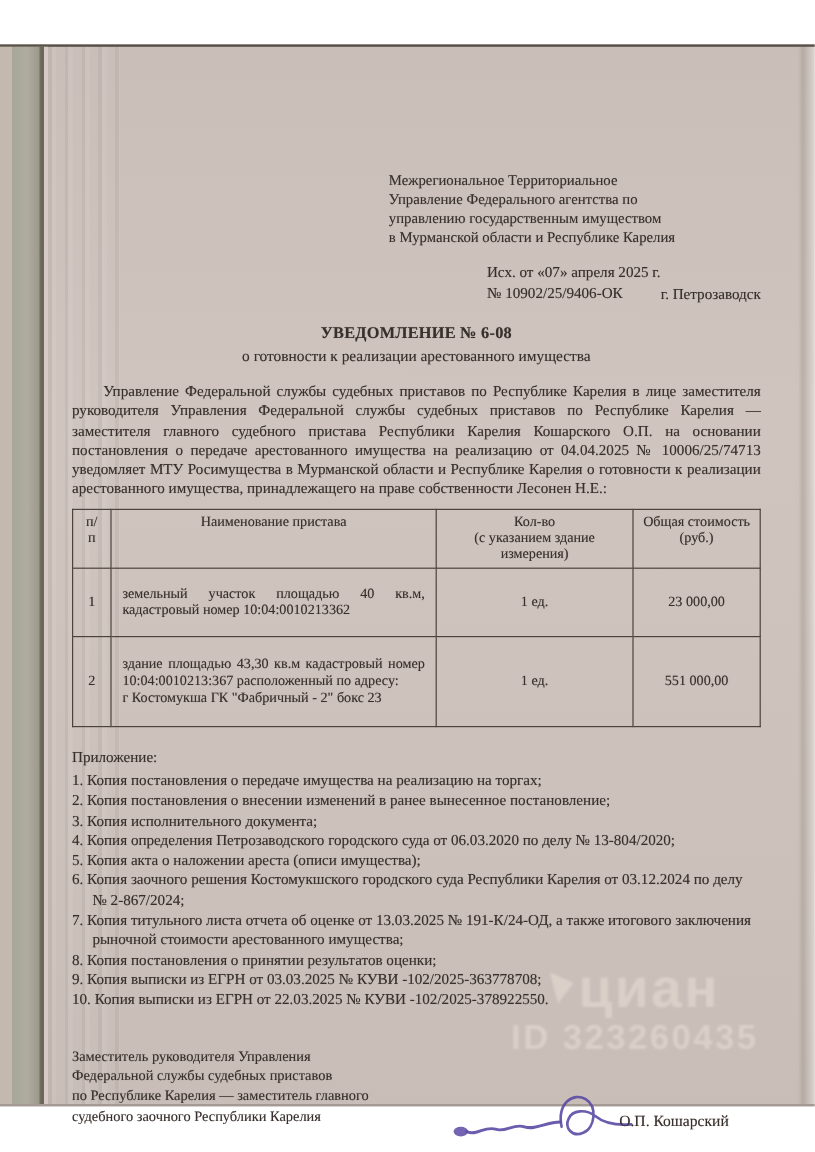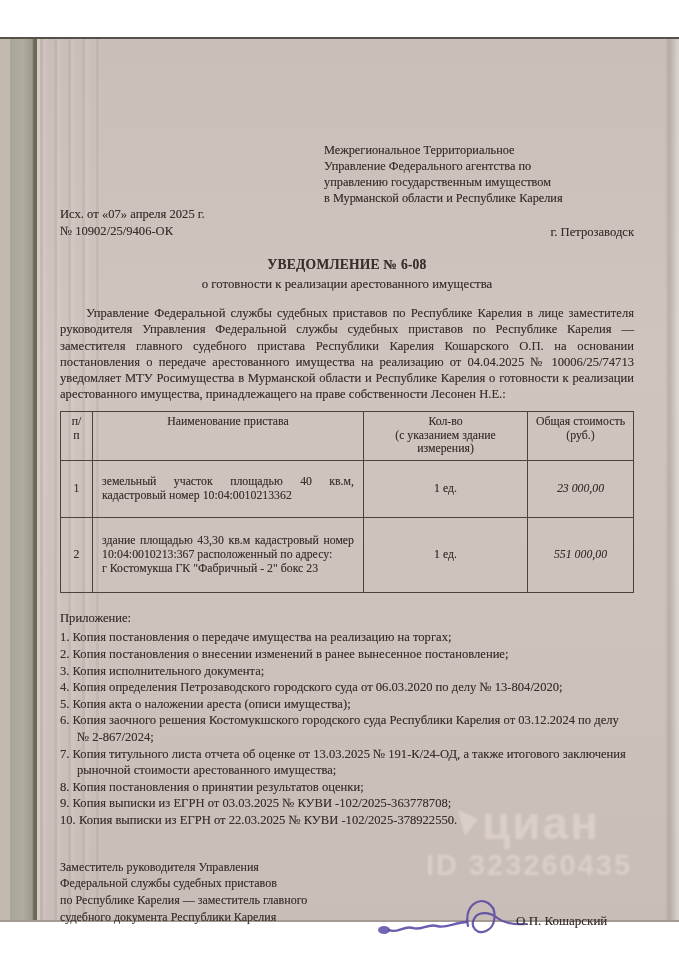--- a/index.html
+++ b/index.html
@@ -33,21 +33,21 @@
   .edge-right{
     position:absolute;right:0;top:0;bottom:0;width:14px;
     background:linear-gradient(90deg, rgba(0,0,0,0) 0, rgba(93,86,76,.18) 4px, rgba(255,255,255,.28) 13px);
   }
   .content{
     position:absolute;left:60px;right:45px;top:55px;z-index:2;
     font-size:12.6px;line-height:16.3px;
     text-shadow:0 0 0.6px rgba(56,46,40,.45);
   }
   .org-header{width:310px;margin-left:auto;text-align:left;font-size:12.3px;line-height:16.1px;margin-top:48px;}
-  .ref-row{display:flex;justify-content:space-between;align-items:flex-end;}
+  .ref-row{display:flex;justify-content:flex-end;align-items:flex-end;margin-top:13px;}
   .ref-left div{line-height:17px;}
   .city{font-size:12.6px;}
   .title-block{text-align:center;margin-top:17px;}
   .title-main{font-weight:bold;font-size:13.6px;letter-spacing:.2px;}
   .title-sub{font-size:12.8px;margin-top:2px;}
   .body-par{margin-top:13px;text-align:justify;text-indent:26px;}
   table.prop{
     width:100%;border-collapse:collapse;margin-top:8px;
     font-size:11.8px;line-height:13.8px;
   }
@@ -55,21 +55,21 @@
   table.prop th{
     font-weight:normal;text-align:center;vertical-align:top;
     padding:3px 4px 4px;white-space:pre-line;
   }
   th.col-pp{width:23px;}
   th.col-name{width:262px;}
   th.col-qty{width:155px;}
   td.c-num{text-align:center;vertical-align:middle;width:23px;}
   td.c-name{text-align:justify;vertical-align:middle;padding:6px 9px;white-space:pre-line;}
   td.c-qty{text-align:center;vertical-align:middle;}
-  td.c-cost{text-align:center;vertical-align:middle;font-style:italic;}
+  td.c-cost{text-align:center;vertical-align:middle;}
   tr.row1 td{height:44px;}
   tr.row2 td{height:62px;}
   .sale-method{margin-top:20px;font-weight:bold;font-size:12.8px;}
   .attach-label{margin-top:17px;}
   ul.attach{list-style:none;margin:3px 0 0;padding:0;}
   ul.attach li{
     max-width:549px;line-height:16.6px;
     padding-left:17px;text-indent:-17px;
   }
   .sig-row{margin-top:30px;position:relative;height:92px;}
@@ -171,21 +171,21 @@
       <li>8. Копия постановления о принятии результатов оценки;</li>
       <li>9. Копия выписки из ЕГРН от 03.03.2025 № КУВИ -102/2025-363778708;</li>
       <li>10. Копия выписки из ЕГРН от 22.03.2025 № КУВИ -102/2025-378922550.</li>
     </ul>
 
     <div class="sig-row">
       <div class="sig-lines">
         <div>Заместитель руководителя Управления</div>
         <div>Федеральной службы судебных приставов</div>
         <div>по Республике Карелия — заместитель главного</div>
-        <div>судебного документа Республики Карелия</div>
+        <div>судебного заочного Республики Карелия</div>
       </div>
       <svg class="sig-svg" viewBox="0 0 156 46">
         <ellipse cx="8" cy="33" rx="6" ry="4" fill="#5b4aa4" opacity="0.85"></ellipse>
         <path d="M13 33 c8 4 15 -5 24 -2 c8 3 15 -5 24 -2 c9 3 18 -4 30 -4" fill="none" stroke="#5b4aa4" stroke-width="2.4" stroke-linecap="round" opacity="0.9"></path>
         <path d="M92 29 c-4 -20 10 -29 20 -23 c10 6 8 24 -2 28 c-9 4 -16 -4 -12 -12 c3 -7 14 -8 22 -2 c6 5 16 8 30 7" fill="none" stroke="#5b4aa4" stroke-width="2.2" stroke-linecap="round" opacity="0.9"></path>
       </svg>
       <div class="sig-name">О.П. Кошарский</div>
     </div>
 
   </div>

